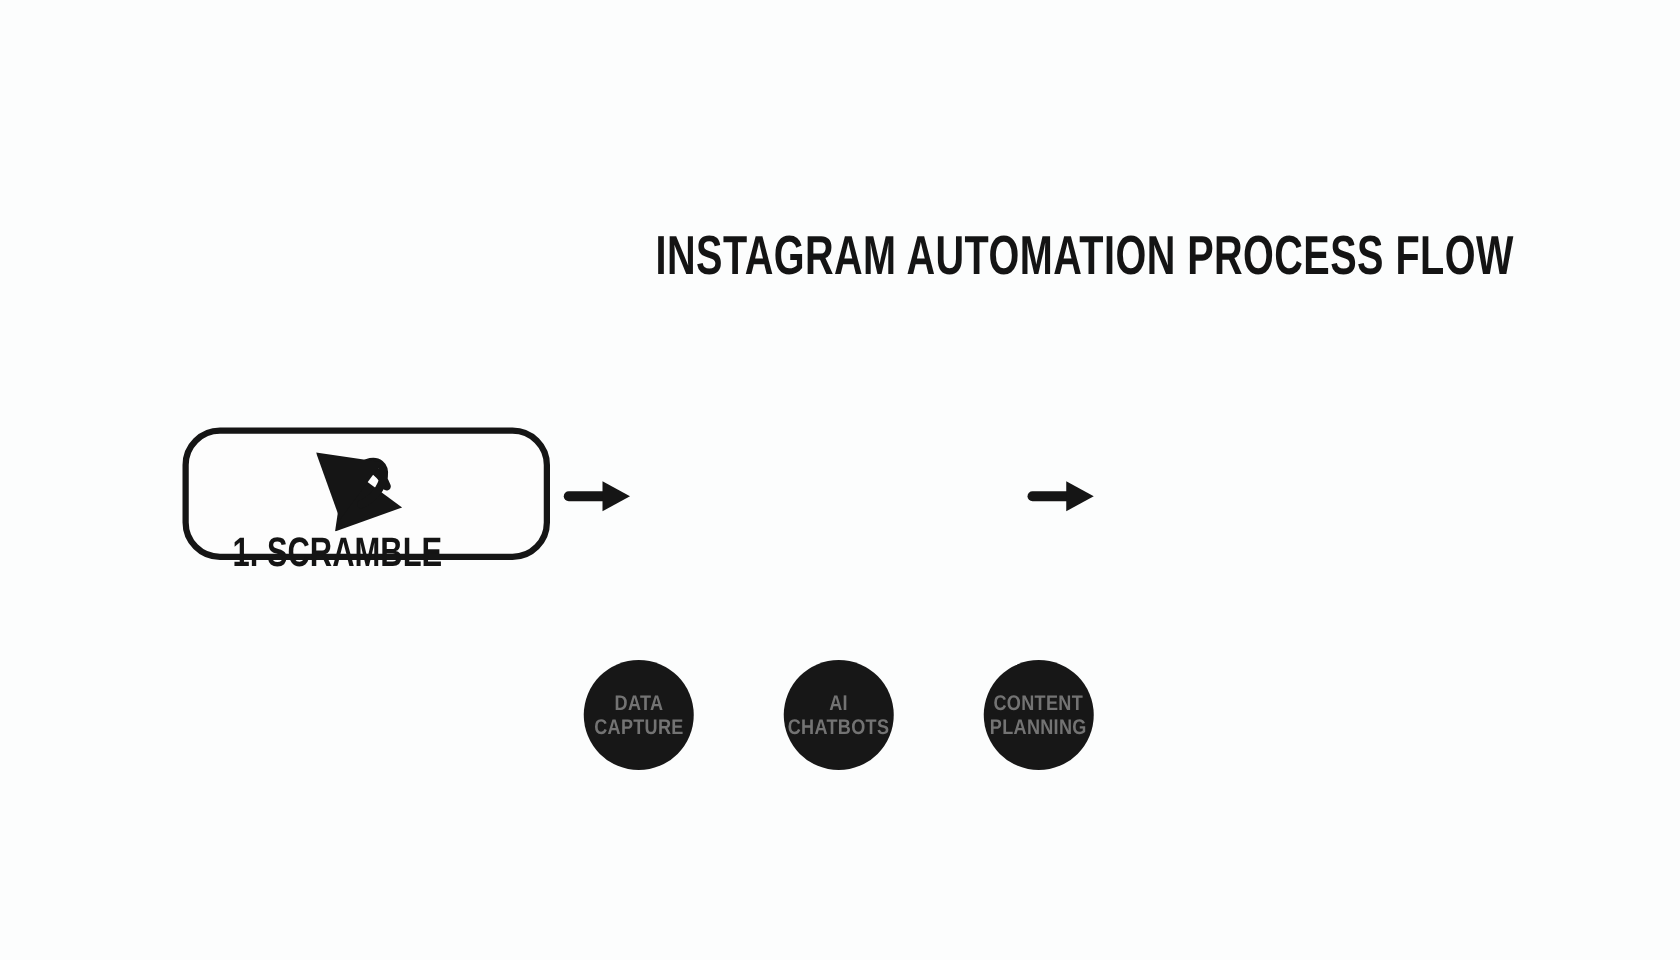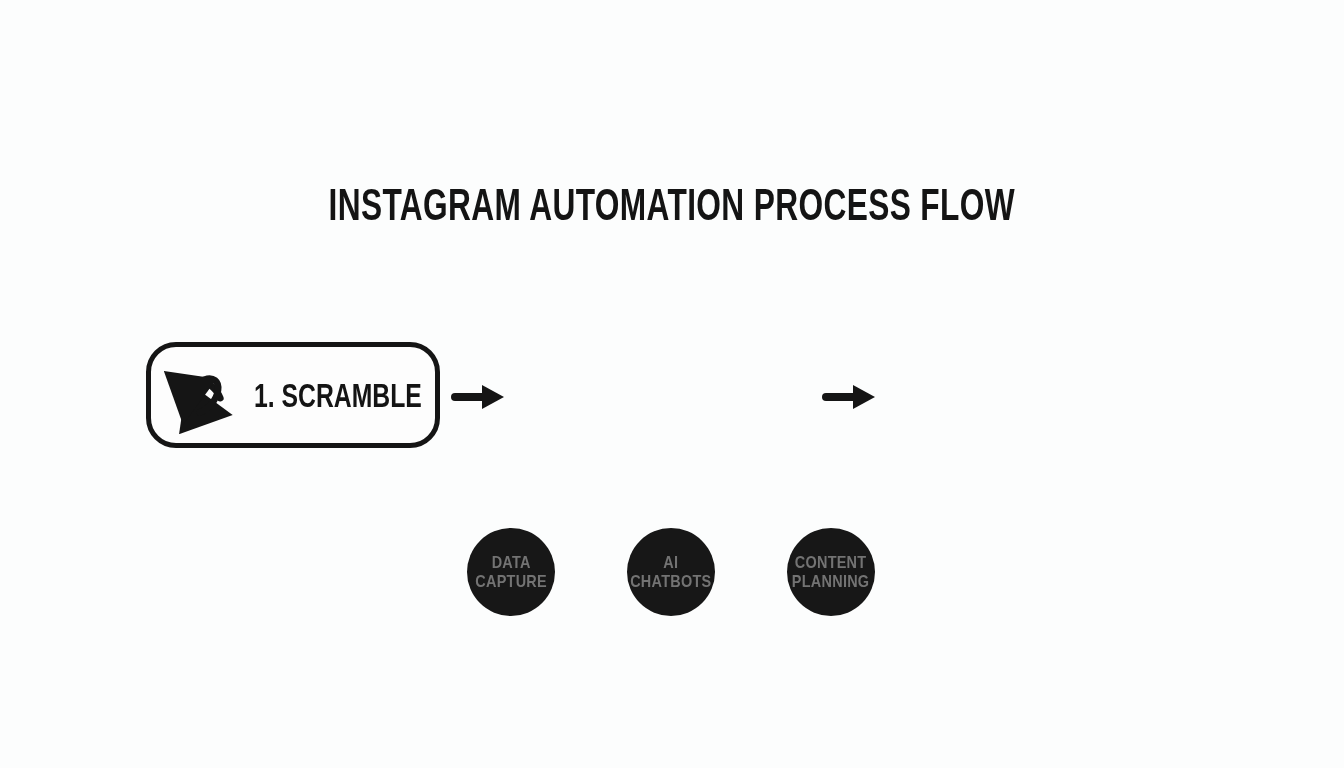--- a/index.html
+++ b/index.html
@@ -12,21 +12,21 @@
   .stage {
     position: relative;
     width: 1344px; height: 768px;
     background: #fcfdfd;
     color: #161616;
   }
   .title-wrap {
     position: absolute;
     top: 183px; left: 0;
     width: 100%;
-    text-align: center;
+    text-align: right;
   }
   .title {
     display: inline-block;
     margin: 0;
     font-size: 44px;
     font-weight: 700;
     line-height: 1;
     color: #141414;
     letter-spacing: 0.5px;
     transform: scaleX(0.72);
@@ -35,21 +35,21 @@
   }
   .step {
     position: absolute;
     box-sizing: border-box;
     display: flex;
     align-items: center;
     background: #fdfdfd;
     border: 5px solid #151515;
     border-radius: 30px;
   }
-  .step-1 { left: 146px; top: 342px; width: 294px; height: 106px; padding: 0 16px 0 13px; }
+  .step-1 { left: 146px; top: 342px; width: 294px; height: 106px; padding: 0 16px 0 13px; flex-direction: column; }
   .step-2 { left: 527px; top: 341px; width: 277px; height: 107px; padding: 0 21px 0 22px; justify-content: space-between; }
   .step-3 { left: 895px; top: 342px; width: 307px; height: 106px; padding: 0 19px 0 26px; justify-content: space-between; }
   .step-label {
     display: inline-block;
     font-size: 33px;
     font-weight: 700;
     line-height: 1;
     color: #141414;
     white-space: nowrap;
     transform: scaleX(0.75);

